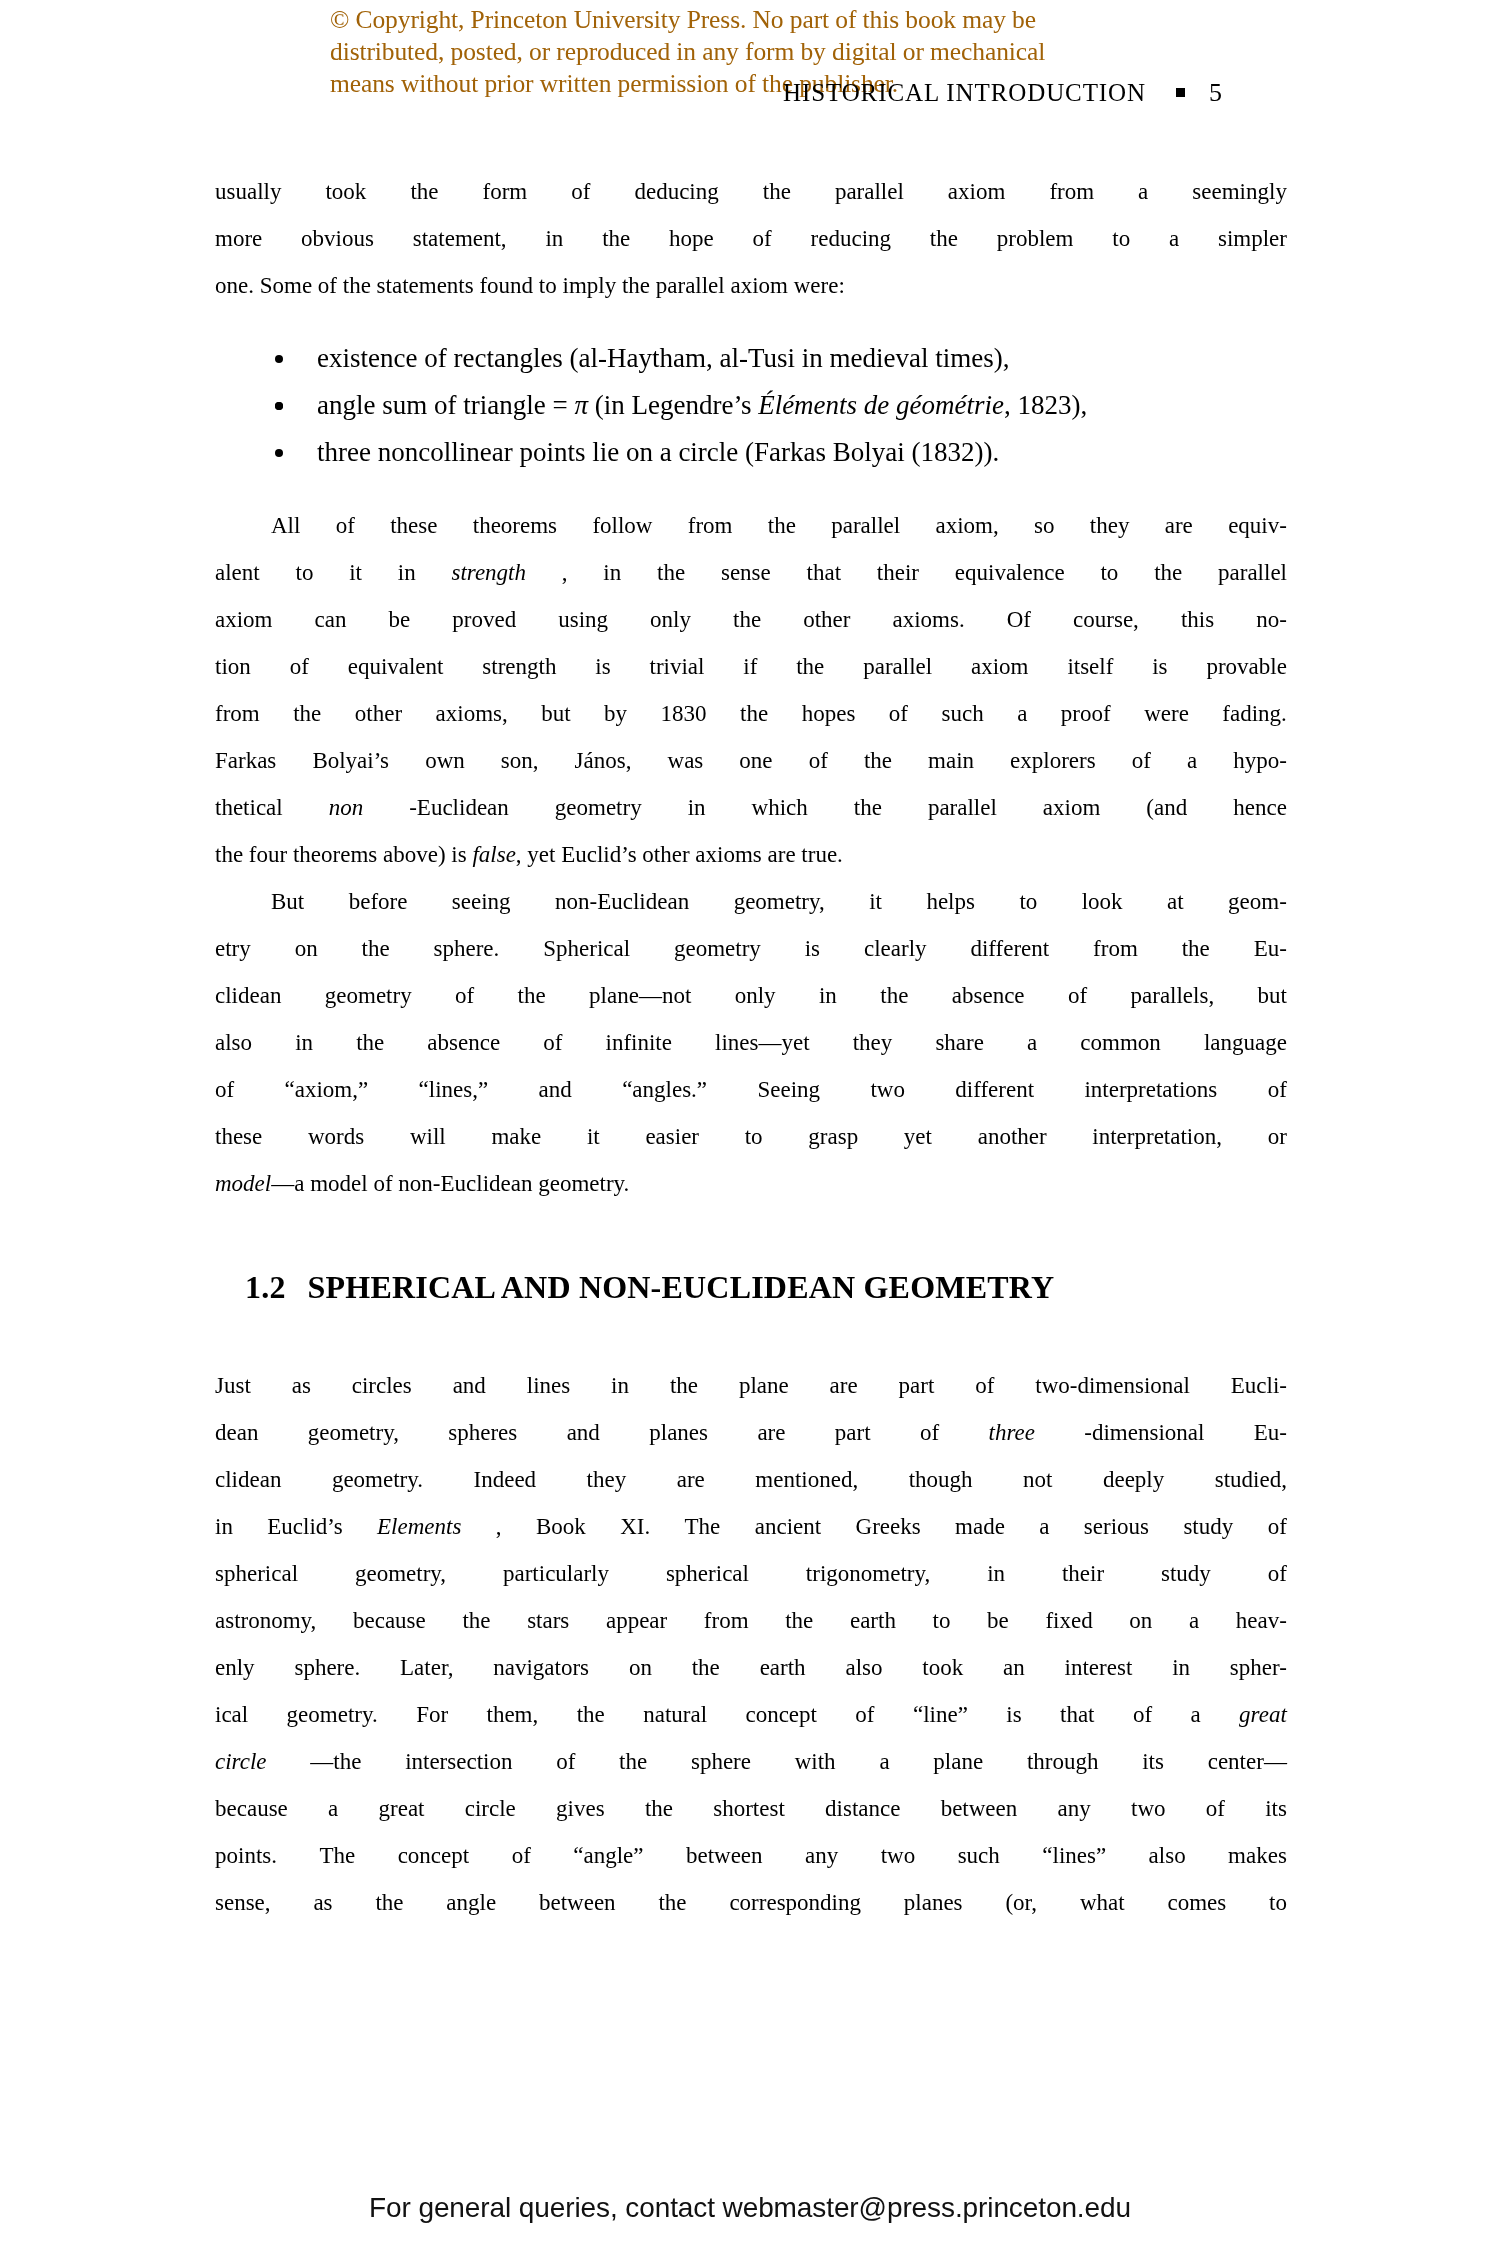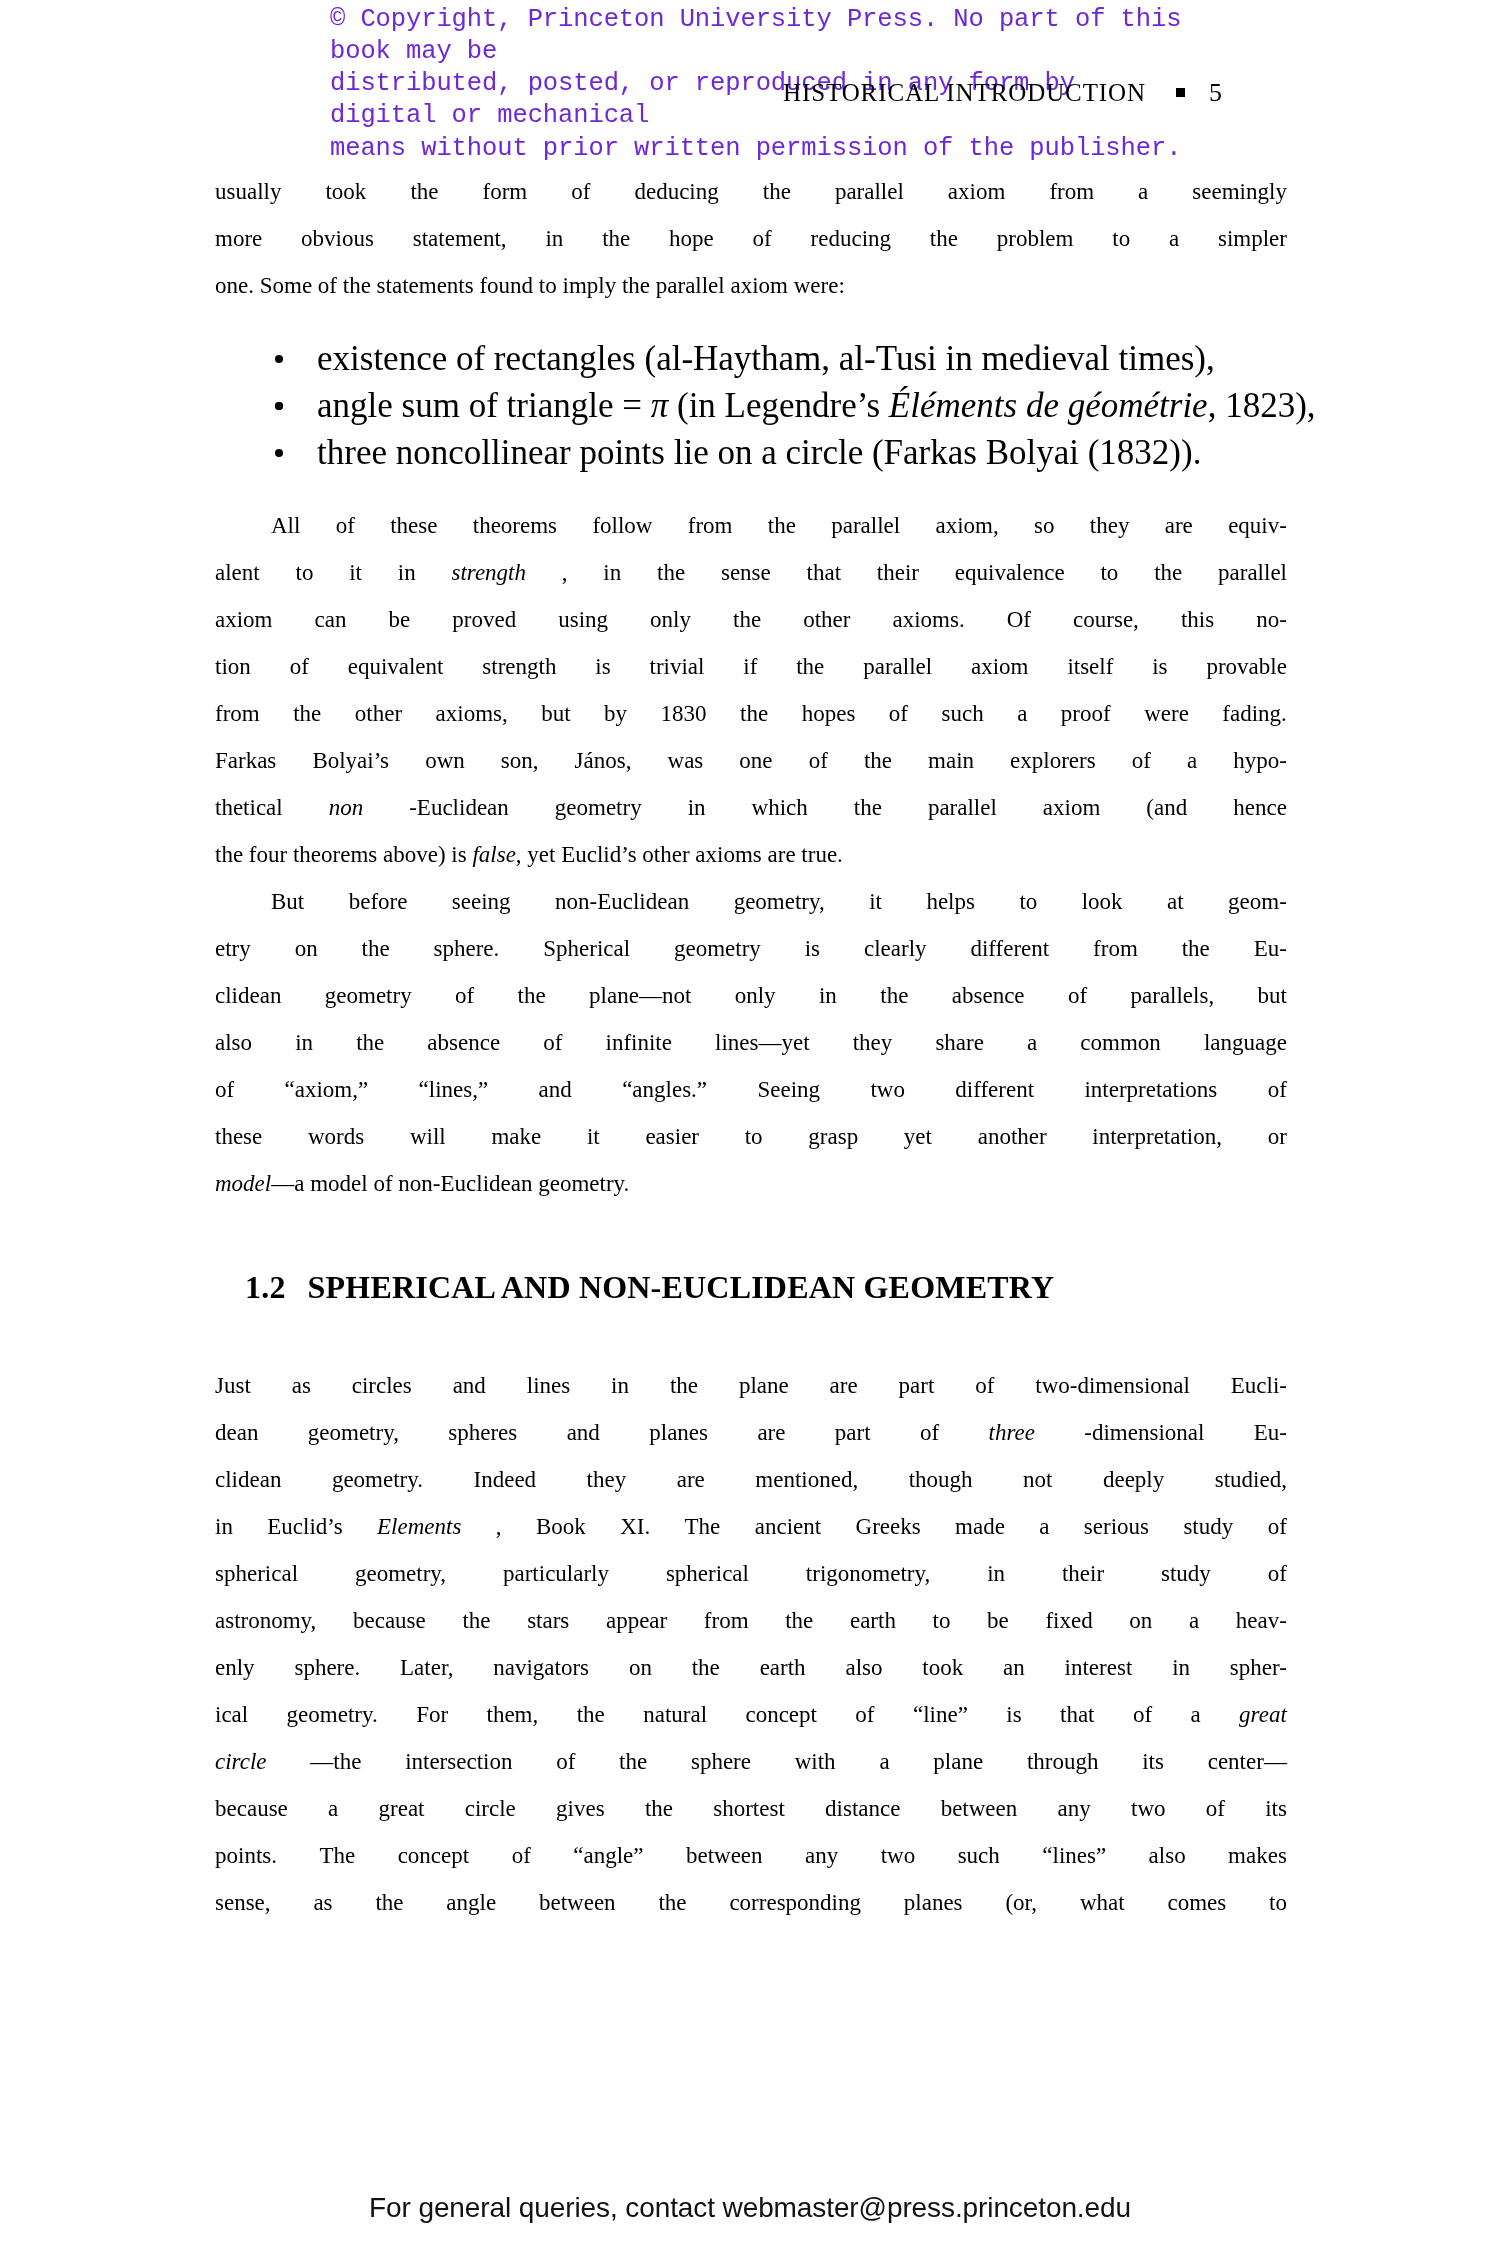--- a/index.html
+++ b/index.html
@@ -15,24 +15,24 @@
     color: #000000;
     overflow: hidden;
   }
 
   
   .copyright {
     position: absolute;
     left: 330px;
     top: 4px;
     width: 860px;
-    font-family: Liberation Mono, monospace;
+    font-family: Liberation Serif, serif;
     font-size: 25.5px;
     line-height: 1.26;
-    color: #6d28d9;
+    color: #a16207;
     text-align: left;
     letter-spacing: -0.1px;
   }
 
   
   .runhead {
     position: absolute;
     right: 278px;
     top: 78px;
     font-family: "Liberation Serif", "DejaVu Serif", serif;
@@ -86,21 +86,21 @@
   .ln.just > span { white-space: pre; }
 
   
   ul.bullets {
     list-style: none;
     margin: 26px 0 26px 0;
     padding: 0 0 0 60px;
   }
   ul.bullets li {
     position: relative;
-    font-size: 35px;
+    font-size: 27px;
     line-height: 47px;
     padding-left: 42px;
     white-space: nowrap;
   }
   ul.bullets li .bullet-dot {
     position: absolute;
     left: 0;
     top: 20px;
     width: 8px;
     height: 8px;

